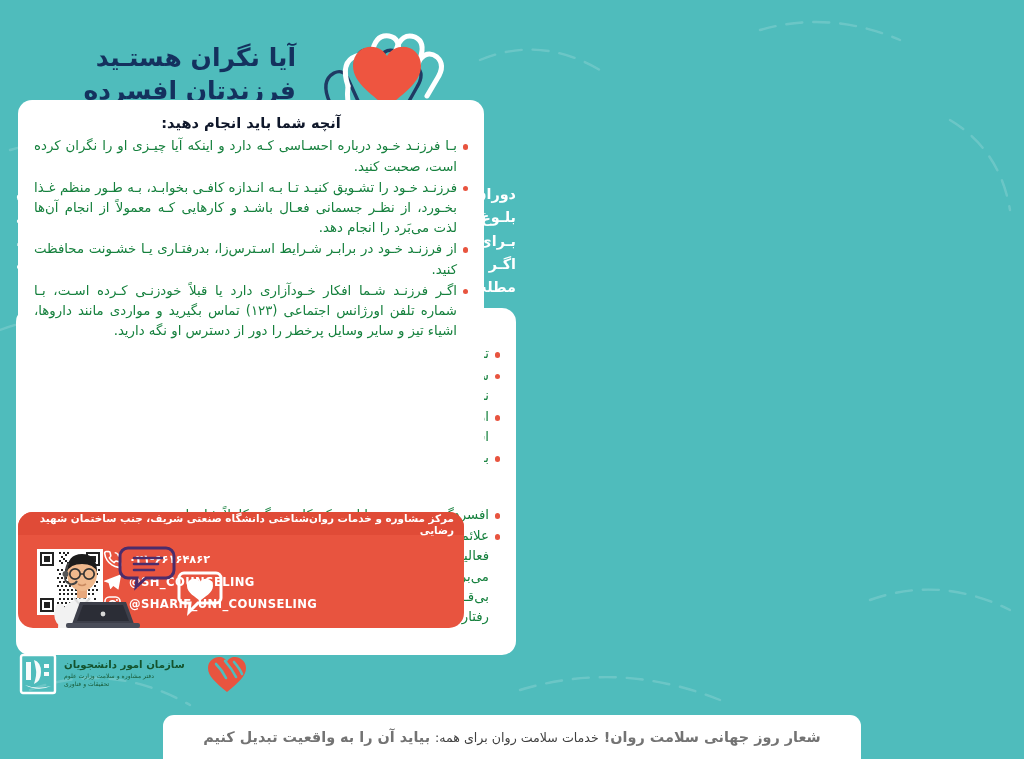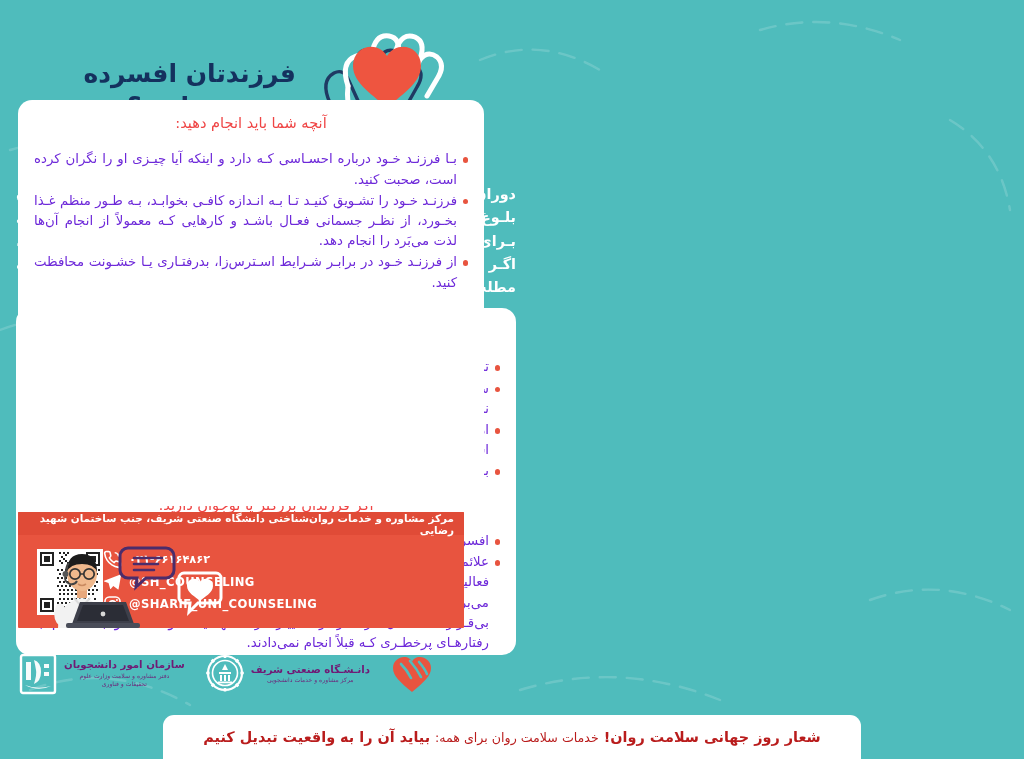--- a/index.html
+++ b/index.html
@@ -53,42 +53,42 @@
     direction:rtl; text-align:justify;
   }
   .card-left {
     position:absolute; right:508px; left:16px; top:308px; bottom:104px;
   }
   .card-right {
     position:absolute; right:540px; left:18px; top:100px; height:406px;
   }
 
   .card-head {
-    color:#ef4444; font-weight:normal; font-size:14.6px;
-    text-align:center; margin-bottom:16px; line-height:1.4;
+    color:#0f172a; font-weight:bold; font-size:14.6px;
+    text-align:center; margin-bottom:3px; line-height:1.4;
   }
   .card-head.spaced { margin-top:13px; }
 
   ul.bullets { list-style:none; }
   ul.bullets li {
     position:relative;
-    color:#6d28d9; font-size:13.3px; line-height:1.52;
+    color:#15803d; font-size:13.3px; line-height:1.52;
     padding-right:11px; margin-bottom:1px;
     text-align:justify;
   }
   ul.bullets li::before {
     content:""; position:absolute; right:0; top:8px;
     width:5.5px; height:5.5px; border-radius:50%;
     background:#e8543f;
   }
 
   
   .contact {
     position:absolute; right:560px; left:18px; top:512px; height:116px;
-    background:#e8543f; border-radius:1px; overflow:hidden;
+    background:#e8543f; border-radius:15px; overflow:hidden;
   }
   .contact-head {
     height:23px; background:#e04b37;
     color:#fff; font-size:10.4px; font-weight:bold;
     display:flex; align-items:center; justify-content:center;
     direction:rtl; padding:0 10px;
   }
   .contact-body {
     position:relative; height:93px;
     display:flex; flex-direction:row-reverse; align-items:center;
@@ -120,35 +120,35 @@
   .logo-row {
     position:absolute; right:540px; left:18px; top:645px; height:58px;
     display:flex; flex-direction:row-reverse; align-items:center;
     justify-content:flex-start; gap:20px; padding-right:8px;
   }
   .logo-unit {
     display:flex; flex-direction:row-reverse; align-items:center; gap:6px;
   }
   .logo-mark { width:40px; height:44px; flex-shrink:0; }
   .logo-mark svg { width:100%; height:100%; display:block; }
-  .logo-text { direction:rtl; text-align:center; color:#701a75; }
+  .logo-text { direction:rtl; text-align:left; color:#14532d; }
   .logo-title { font-size:10.2px; font-weight:bold; line-height:1.25; white-space:nowrap; }
   .logo-sub { font-size:6.1px; line-height:1.35; opacity:.93; white-space:nowrap; }
   .heart-logo { width:44px; height:40px; }
   .heart-logo svg { width:100%; height:100%; display:block; }
 
   
   .banner {
     position:absolute; left:163px; right:163px; bottom:0; height:44px;
     background:#ffffff; border-radius:11px 11px 0 0;
     display:flex; align-items:center; justify-content:center;
     direction:rtl; gap:5px; padding:0 14px;
   }
-  .banner-strong { color:#b91c1c; font-weight:bold; font-size:14.4px; }
-  .banner-normal { color:#b91c1c; font-size:12.6px; }
+  .banner-strong { color:#737373; font-weight:bold; font-size:14.4px; }
+  .banner-normal { color:#404040; font-size:12.6px; }
 </style>
 </head>
 <body>
 
 <div class="poster">
 
   <div class="bg-decor">
     <svg viewBox="0 0 1024 759" preserveAspectRatio="none">
       <g fill="none" stroke="#ffffff" stroke-width="2.4" stroke-linecap="round" stroke-dasharray="16 11">
         <path d="M 10 150 Q 120 120 210 165"></path>
@@ -159,20 +159,21 @@
         <path d="M 30 690 Q 110 660 190 705"></path>
         <path d="M 870 600 Q 940 575 1010 610"></path>
         <path d="M 760 30 Q 830 10 900 40"></path>
       </g>
     </svg>
   </div>
 
   <div class="header">
 
     <div class="title-block">
+      <div class="title-line">آیا نگران هستـید</div>
       <div class="title-line">فرزندتان افسرده</div>
       <div class="title-line">شـــده بـاشد؟</div>
     </div>
 
     <div class="hands-art">
       <svg viewBox="0 0 175 165">
 
         <g fill="none" stroke="#1f3a63" stroke-width="3.4" stroke-linecap="round" stroke-linejoin="round">
           <path d="M30 95 q-10 -22 4 -30 q10 -5 15 8 l10 22"></path>
           <path d="M55 58 q2 -18 15 -16 q10 2 8 18 l-3 22"></path>
@@ -226,20 +227,21 @@
   </div>
 
   <div class="card card-right">
 
     <div class="card-head">آنچه شما باید انجام دهید:</div>
 
     <ul class="bullets">
       <li>بـا فرزنـد خـود درباره احسـاسی کـه دارد و اینکه آیا چیـزی او را نگران کرده است، صحبت کنید.</li>
       <li>فرزنـد خـود را تشـویق کنیـد تـا بـه انـدازه کافـی بخوابـد، بـه طـور منظم غـذا بخـورد، از نظـر جسمانی فعـال باشـد و کارهایی کـه معمولاً از انجام آن‌ها لذت می‌بَرد را انجام دهد.</li>
       <li>از فرزنـد خـود در برابـر شـرایط اسـترس‌زا، بدرفتـاری یـا خشـونت محافظت کنید.</li>
+      <li>اگـر فرزنـد شـما افکار خـودآزاری دارد یا قبلاً خودزنـی کـرده اسـت، بـا شماره تلفن اورژانس اجتماعی (۱۲۳) تماس بگیرید و مواردی مانند داروها، اشیاء تیز و سایر وسایل پرخطر را دور از دسترس او نگه دارید.</li>
     </ul>
   </div>
 
   <div class="contact">
 
     <div class="contact-head">مرکز مشاوره و خدمات روان‌شناختی دانشگاه صنعتی شریف، جنب ساختمان شهید رضایی</div>
 
     <div class="contact-body">
 
       <div class="qr">
@@ -376,42 +378,20 @@
           </g>
         </svg>
       </div>
       <div class="logo-text">
         <div class="logo-title">سازمان امور دانشجویان</div>
         <div class="logo-sub">دفتر مشاوره و سلامت وزارت علوم</div>
         <div class="logo-sub">تحقیقات و فناوری</div>
       </div>
     </div>
 
-    <div class="logo-unit">
-      <div class="logo-mark">
-        <svg viewBox="0 0 40 44">
-          <circle cx="20" cy="21" r="17" fill="none" stroke="#fff" stroke-width="2.2"></circle>
-          <g stroke="#ffffff" stroke-width="2.6">
-            <path d="M20 2.6 v3.4 M20 36 v3.4 M1.2 21 h3.4 M35.4 21 h3.4
-                     M6.7 7.7 l2.4 2.4 M30.9 31.9 l2.4 2.4 M33.3 7.7 l-2.4 2.4 M9.1 31.9 l-2.4 2.4"></path>
-          </g>
-          <circle cx="20" cy="21" r="12.5" fill="none" stroke="#fff" stroke-width="1.6"></circle>
-          <g fill="#ffffff">
-            <path d="M20 12 l3 6 h-6 z"></path>
-            <path d="M14 20 h12 v2 h-12 z"></path>
-            <path d="M15 23 h2 v6 h-2 z M19 23 h2 v6 h-2 z M23 23 h2 v6 h-2 z"></path>
-            <path d="M13 29.5 h14 v1.8 h-14 z"></path>
-          </g>
-        </svg>
-      </div>
-      <div class="logo-text">
-        <div class="logo-title">دانـشـگاه صنعتی شریف</div>
-        <div class="logo-sub">مرکز مشاوره و خدمات دانشجویی</div>
-      </div>
-    </div>
 
     <div class="heart-logo">
       <svg viewBox="0 0 44 40">
         <path d="M22 38 C10 28 3 22 3 14 C3 7 9 3 14 3 c4 0 7 2 8 5 c1 -3 4 -5 8 -5 c5 0 11 4 11 11 c0 8 -7 14 -19 24 z" fill="#e8543f"></path>
         <g stroke="#4fbcbc" stroke-width="2.6" stroke-linecap="round" fill="none">
           <path d="M11 10 q6 6 10 14"></path>
           <path d="M20 7 q7 8 11 16"></path>
           <path d="M29 8 q6 7 8 12"></path>
         </g>
       </svg>

